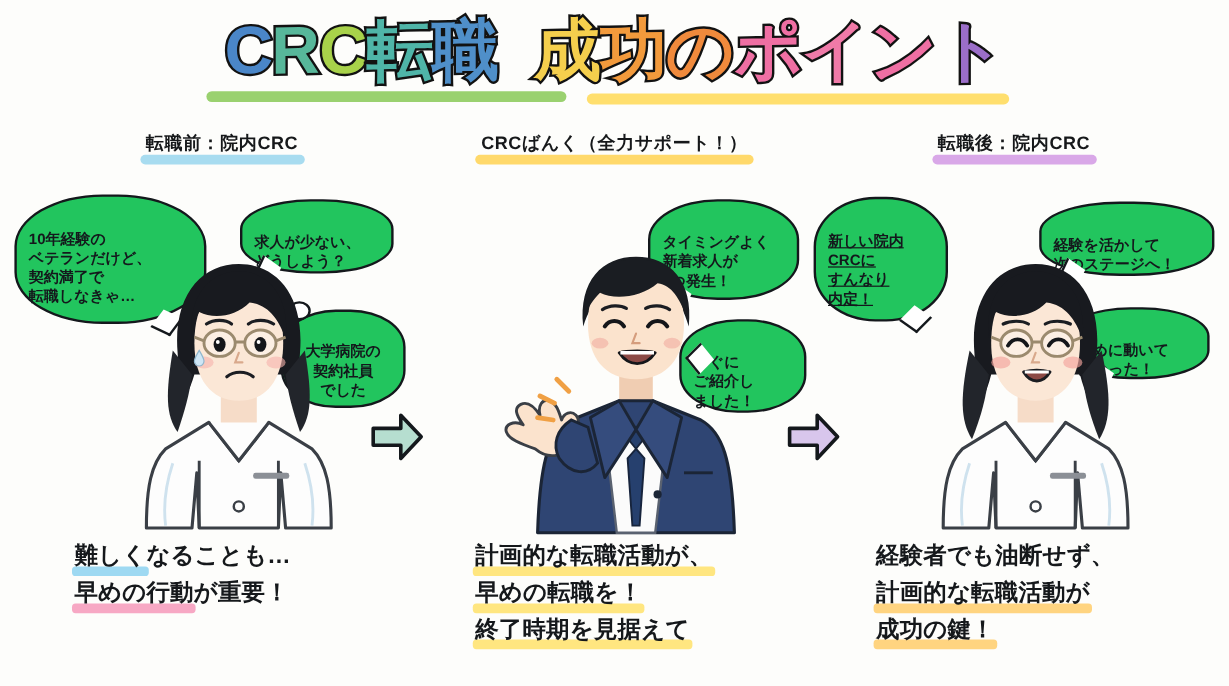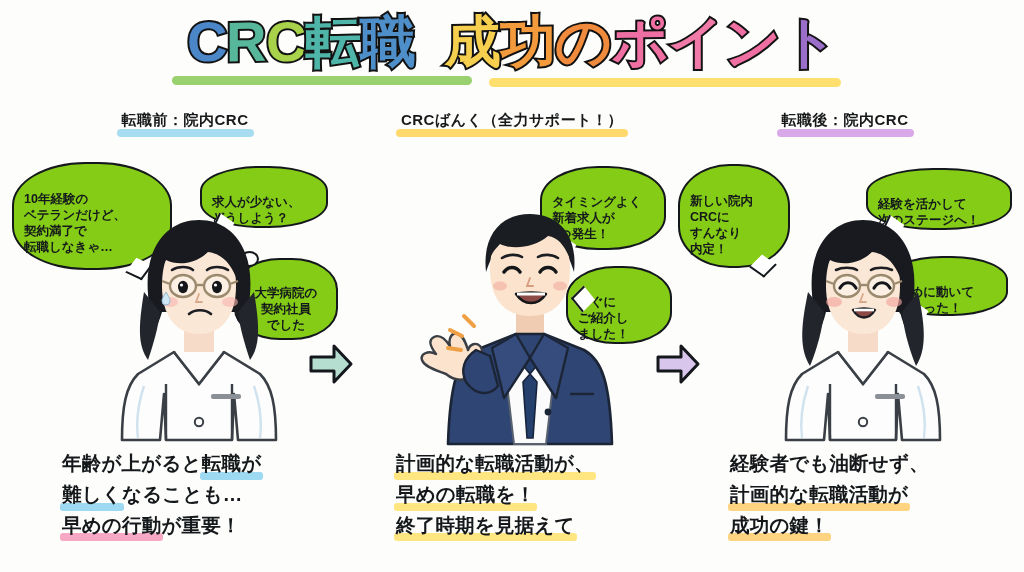--- a/index.html
+++ b/index.html
@@ -38,21 +38,21 @@
   .colhead .hl:after{
     content:"";position:absolute;left:-3px;right:-3px;bottom:-1px;height:8px;
     border-radius:4px;z-index:-1;
   }
   .h-blue .hl:after{background:#a8dcf0;}
   .h-yellow .hl:after{background:#ffd96b;}
   .h-purple .hl:after{background:#d9a8e8;}
 
   
   .bub{
-    position:absolute;background:#84cc16;border:2.6px solid #14181c;
+    position:absolute;background:#22c55e;border:2.6px solid #14181c;
     font-size:12.5px;line-height:1.28;font-weight:bold;color:#14181c;
     padding:7px 10px;text-align:left;white-space:pre-line;
     border-radius:50% / 42%;
     box-sizing:border-box;
   }
   .bub.round{border-radius:46% / 40%;}
   .bub .tail{
     position:absolute;width:16px;height:16px;background:#fff;
     border-right:2.6px solid #14181c;border-bottom:2.6px solid #14181c;
   }
@@ -162,21 +162,20 @@
     </svg>
   </div>
 
   <div class="arrow" style="left:308px;top:342px;">
     <svg width="46" height="44" viewBox="0 0 46 44">
       <path d="M3 15 H26 V4 L43 22 L26 40 V29 H3 Z" fill="#b6ded0" stroke="#14181c" stroke-width="3" stroke-linejoin="round"></path>
     </svg>
   </div>
 
   <div class="caption" style="left:62px;top:448px;" id="cap0">
-      <span class="ln"><span>年齢が上がると</span><span class="mk mk-blue">転職が</span></span>
       <span class="ln"><span class="mk mk-blue">難しく</span><span>なることも…</span></span>
       <span class="ln"><span class="mk mk-pink">早めの行動</span><span>が重要！</span></span>
     </div>
 
   <div class="col col2">
     <div class="colhead h-yellow">
       <span class="hl" style="--c: #ffd96b;">CRCばんく（全力サポート！）</span>
     </div>
   </div>
 
@@ -248,21 +247,21 @@
       <span class="ln"><span class="mk mk-yellow">早めの転職を！</span></span>
       <span class="ln"><span class="mk mk-yellow">終了時期を見据えて</span></span>
     </div>
 
   <div class="col col3">
     <div class="colhead h-purple">
       <span class="hl" style="--c: #d9a8e8;">転職後：院内CRC</span>
     </div>
   </div>
 
-  <div class="bub round" style="left:678px;top:164px;width:112px;height:104px;padding-top:11px;">
+  <div class="bub round" style="left:678px;top:164px;width:112px;height:104px;padding-top:11px;text-decoration:underline;">
     <span>新しい院内
 CRCに
 すんなり
 内定！</span>
     <span class="tail" style="right:16px;bottom:-9px;transform:rotate(35deg) skewX(-10deg);"></span>
   </div>
 
   <div class="bub round" style="left:866px;top:168px;width:146px;height:62px;padding-top:10px;">
     <span>経験を活かして
 次のステージへ！</span>

